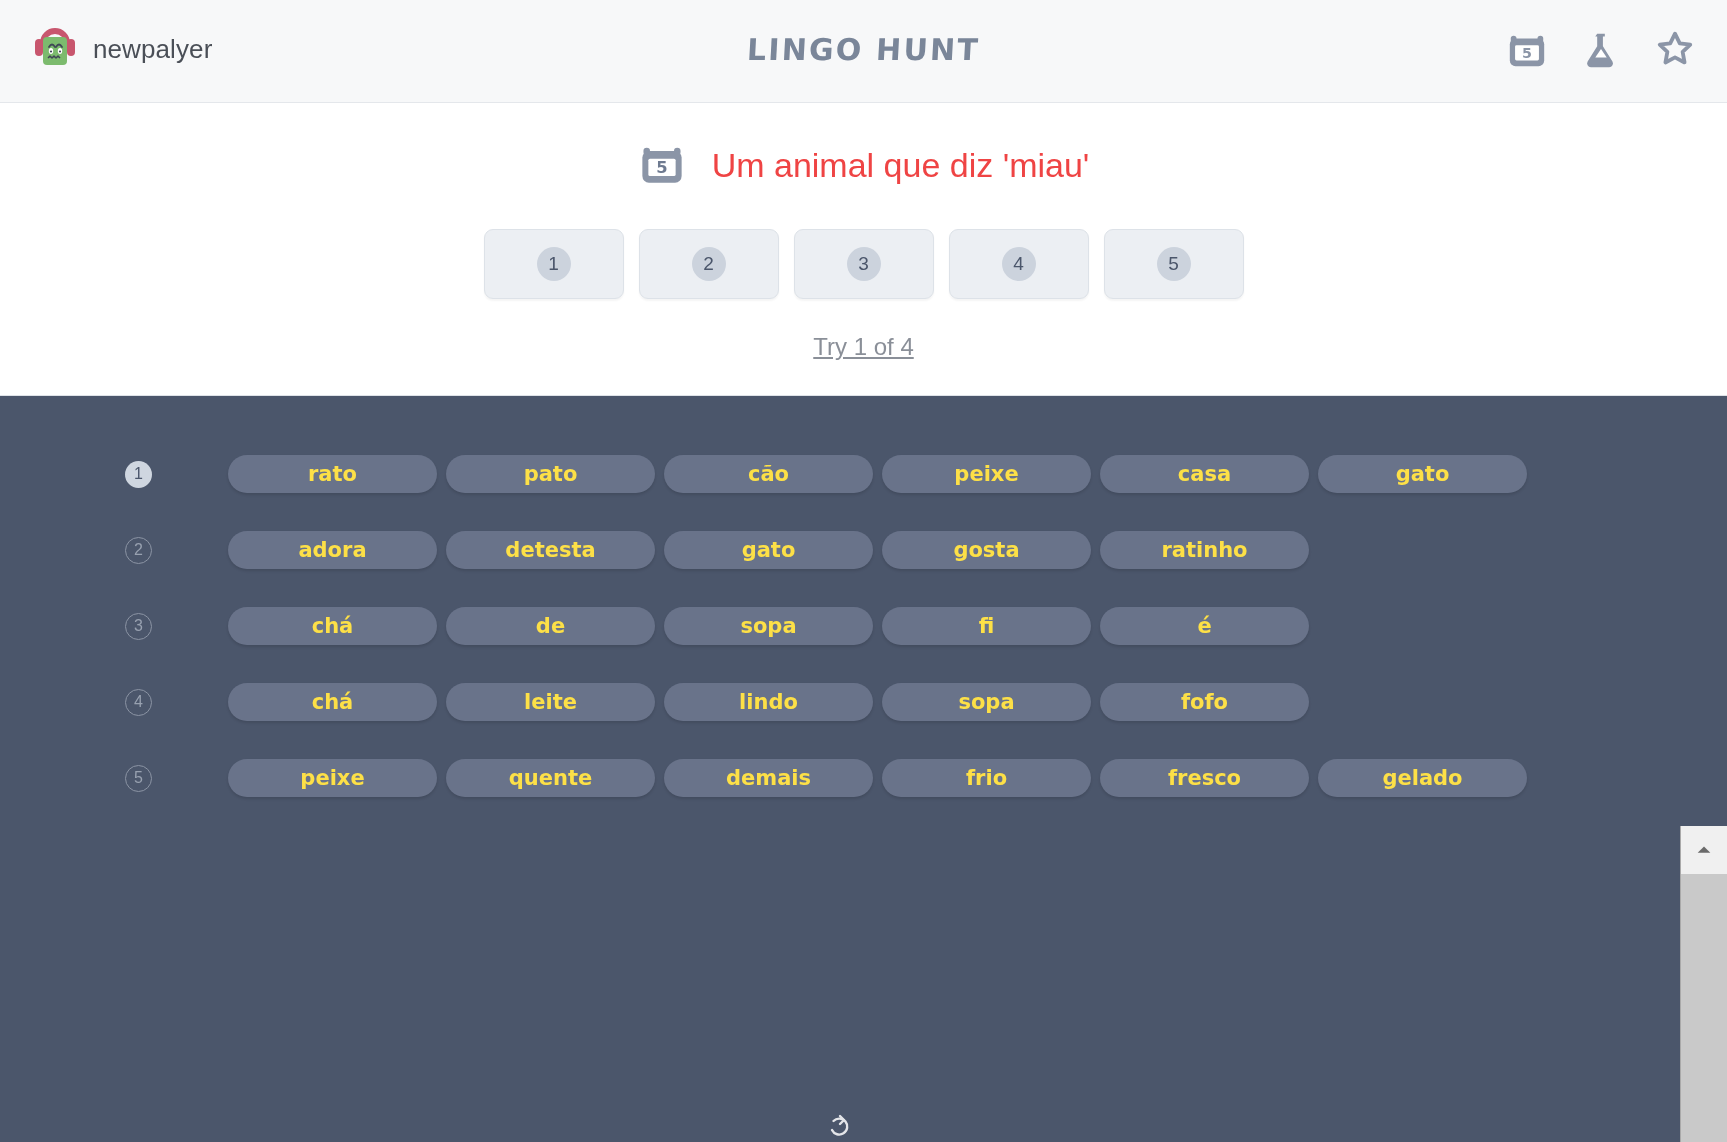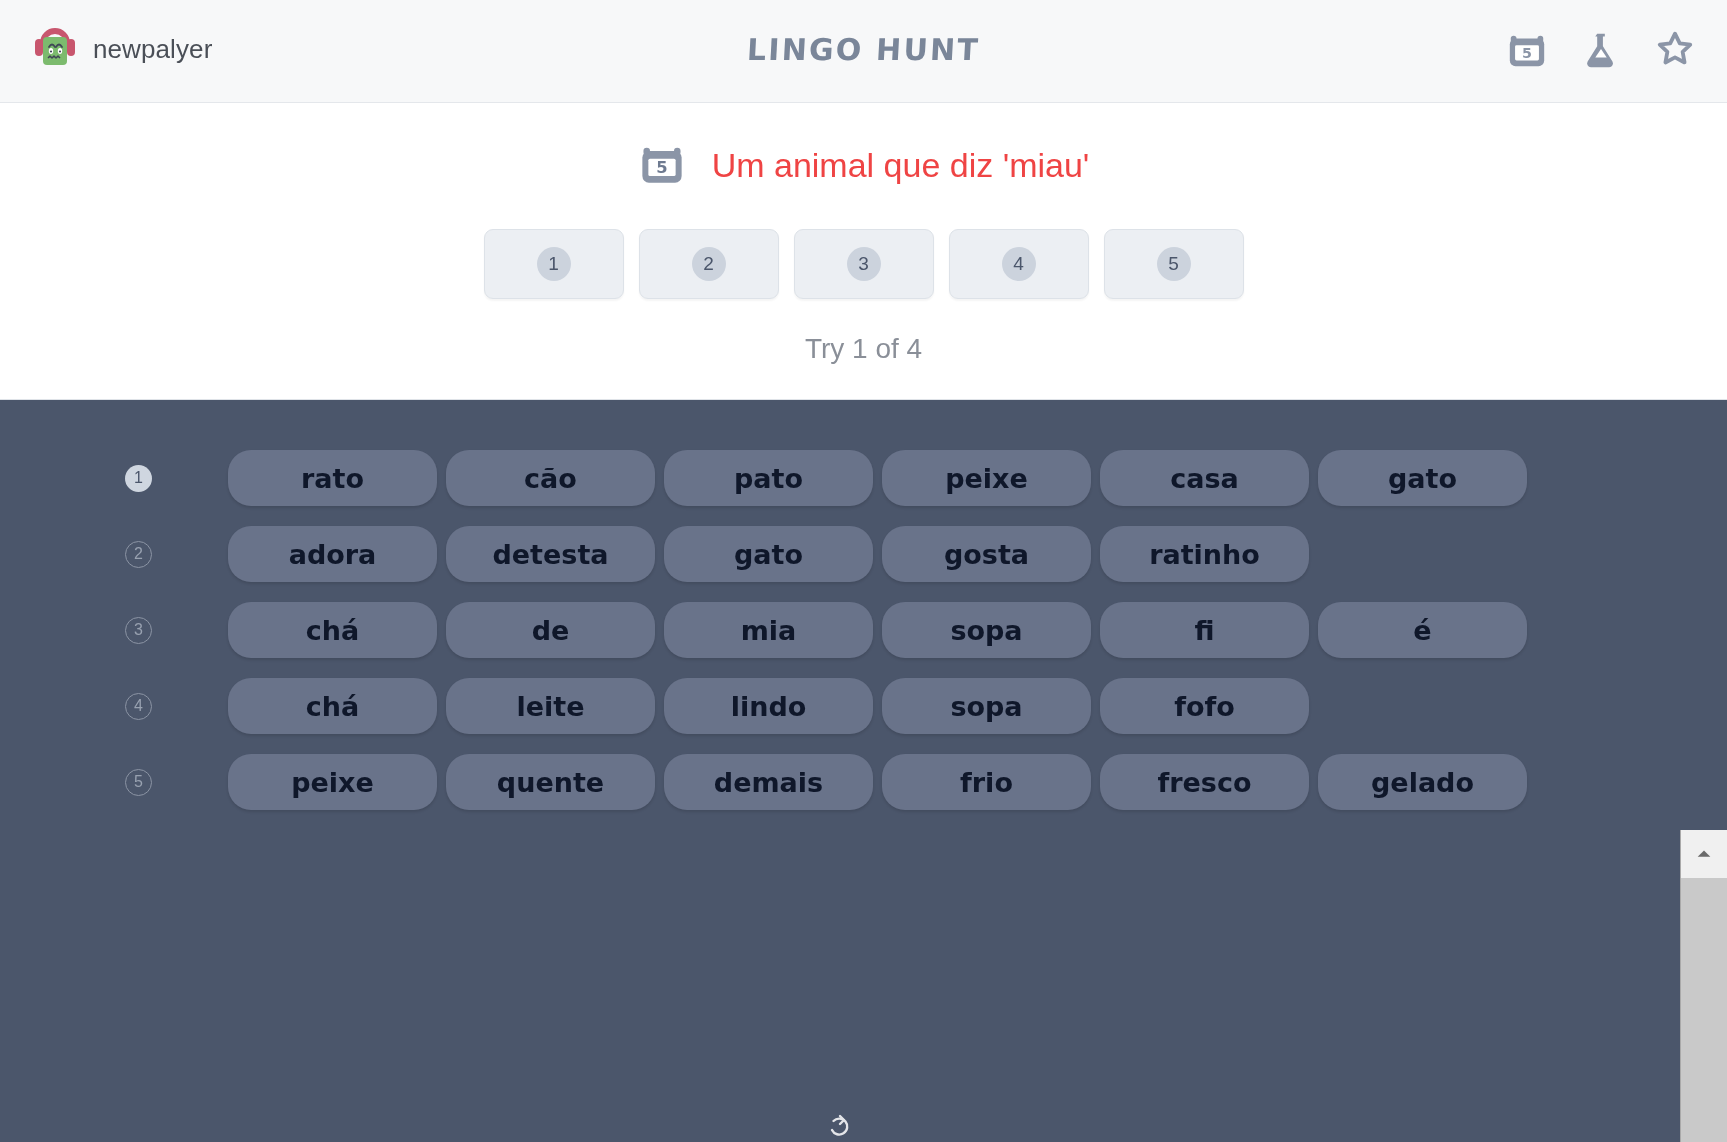--- a/index.html
+++ b/index.html
@@ -94,22 +94,23 @@
     width: 34px; height: 34px;
     border-radius: 50%;
     background: #ccd3dd;
     color: #4b566b;
     font-size: 19px;
     display: flex; align-items: center; justify-content: center;
     font-weight: 400;
   }
   .try-text {
     text-align: center;
-    font-size: 28px;
+    font-size: 24px;
     color: #8a8f98;
+    text-decoration: underline;
   }
 
   
   .bank {
     flex: 1 1 auto;
     background: #4b566b;
     position: relative;
     overflow: hidden;
     padding: 55px 0 0 0;
   }
@@ -126,25 +127,25 @@
     display: flex; align-items: center; justify-content: center;
     font-size: 16px;
     margin-right: 76px;
     flex: 0 0 auto;
   }
   .row-badge.filled { background: #cfd6e0; color: #4b566b; }
   .row-badge.outline { border: 1px solid #8b94a4; color: #98a1b0; }
   .words { display: flex; gap: 9px; }
   .word-chip {
     width: 209px;
-    height: 56px;
+    height: 38px;
     background: #69738a;
     border-radius: 23px;
-    color: #0f172a;
-    font-size: 27px;
+    color: #fde047;
+    font-size: 21px;
     font-weight: 700;
     display: flex;
     align-items: center;
     justify-content: center;
     cursor: pointer;
     box-shadow: 0 2px 3px rgba(0,0,0,.12);
     font-family: "DejaVu Sans", sans-serif;
   }
 
   .refresh-wrap {
@@ -272,43 +273,42 @@
 
     <div class="try-text">Try 1 of 4</div>
   </div>
 
   <div class="bank">
     <div class="bank-rows">
         <div class="word-row">
           <span class="row-badge filled">1</span>
           <div class="words">
             <div class="word-chip">rato</div>
+            <div class="word-chip">pato</div>
             <div class="word-chip">cão</div>
-            <div class="word-chip">pato</div>
             <div class="word-chip">peixe</div>
             <div class="word-chip">casa</div>
             <div class="word-chip">gato</div>
           </div>
         </div>
         <div class="word-row">
           <span class="row-badge outline">2</span>
           <div class="words">
             <div class="word-chip">adora</div>
             <div class="word-chip">detesta</div>
             <div class="word-chip">gato</div>
             <div class="word-chip">gosta</div>
             <div class="word-chip">ratinho</div>
           </div>
         </div>
         <div class="word-row">
           <span class="row-badge outline">3</span>
           <div class="words">
             <div class="word-chip">chá</div>
             <div class="word-chip">de</div>
-            <div class="word-chip">mia</div>
             <div class="word-chip">sopa</div>
             <div class="word-chip">fi</div>
             <div class="word-chip">é</div>
           </div>
         </div>
         <div class="word-row">
           <span class="row-badge outline">4</span>
           <div class="words">
             <div class="word-chip">chá</div>
             <div class="word-chip">leite</div>

